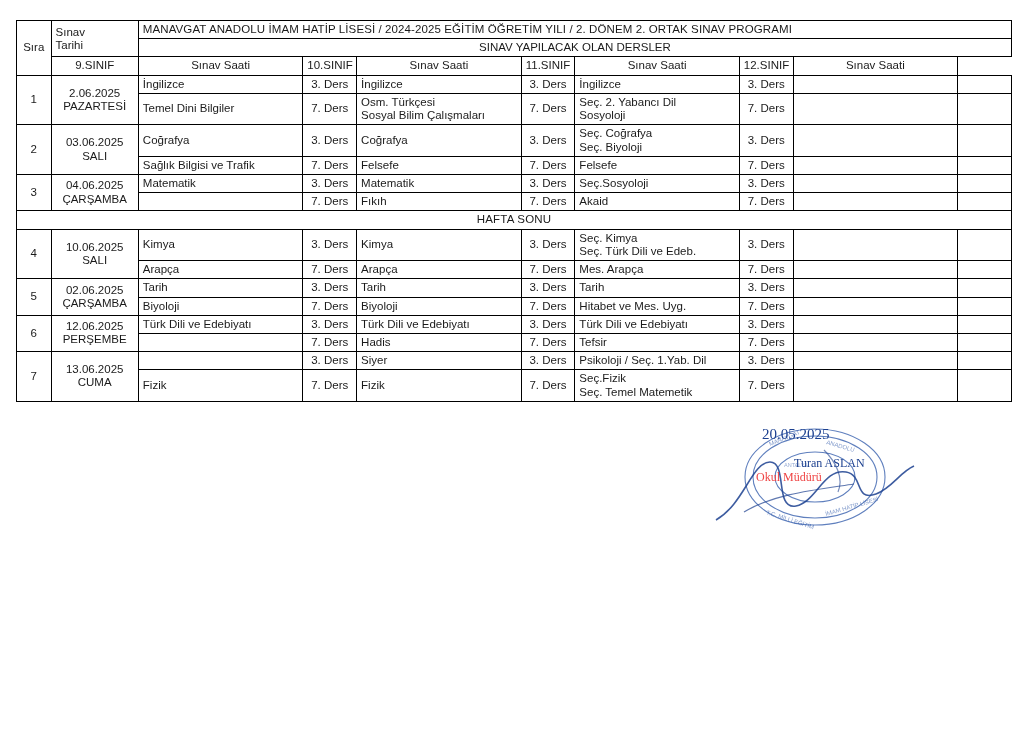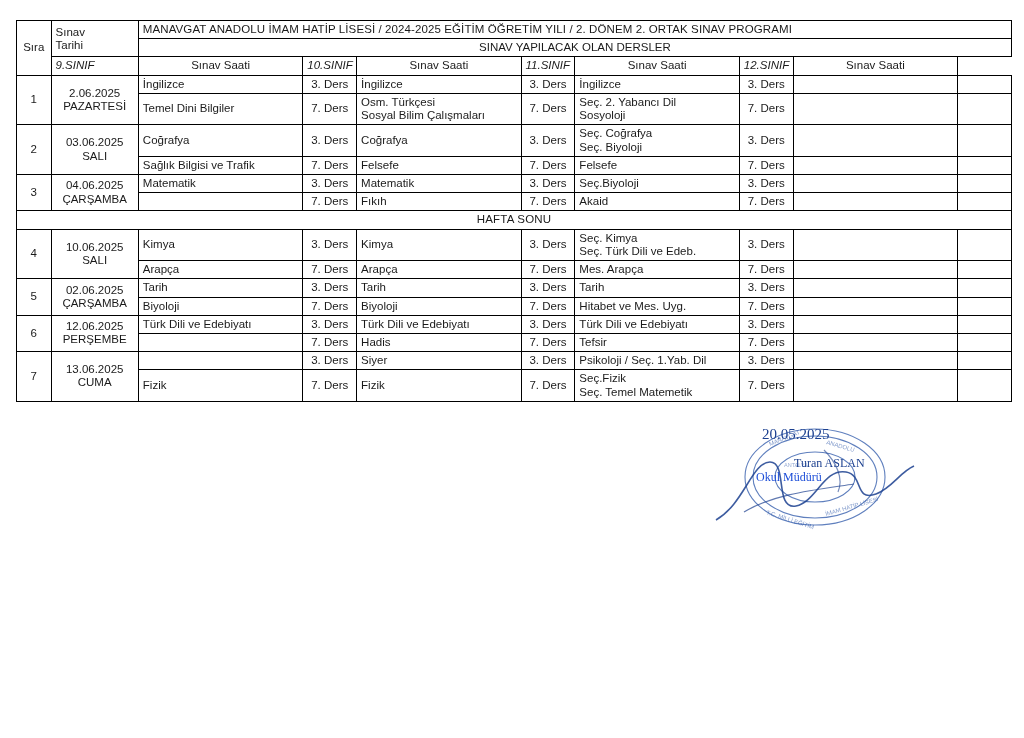--- a/index.html
+++ b/index.html
@@ -45,25 +45,24 @@
     padding: 5px 2px;
     margin-left: 27px;
   }
   .sub-head {
     text-align: center;
     font-weight: bold;
     font-size: 12px;
     padding: 4px 2px;
   }
   .col-head {
-    text-align: left;
+    text-align: center;
     font-weight: bold;
     font-size: 12px;
     padding: 4px 2px;
-    font-style: italic;
   }
   .col-head-small {
     text-align: center;
     font-weight: normal;
     font-size: 10.5px;
     padding: 4px 2px;
   }
   .sira-head {
     text-align: center;
     font-weight: normal;
@@ -130,21 +129,21 @@
     top: 54px;
     font-size: 12px;
     color: #1b3f8f;
     font-family: "Liberation Serif", serif;
   }
   .sign-role {
     position: absolute;
     left: 742px;
     top: 68px;
     font-size: 12px;
-    color: #1d4ed8;
+    color: #ef4444;
     font-family: "Liberation Serif", serif;
   }
   .stamp {
     position: absolute;
     left: 716px;
     top: 18px;
     width: 170px;
     height: 110px;
     pointer-events: none;
   }
@@ -270,21 +269,21 @@
       <tr>
         <td rowspan="2" class="sira">3</td>
         <td rowspan="2" class="tarih">
           <span class="d1">04.06.2025</span>
           <span class="d2">ÇARŞAMBA</span>
         </td>
         <td class="lesson">Matematik</td>
         <td class="ders">3. Ders</td>
         <td class="lesson">Matematik</td>
         <td class="ders">3. Ders</td>
-        <td class="lesson">Seç.Biyoloji</td>
+        <td class="lesson">Seç.Sosyoloji</td>
         <td class="ders">3. Ders</td>
         <td class="lesson"></td>
         <td class="ders"></td>
       </tr>
       <tr>
         <td class="lesson"></td>
         <td class="ders">7. Ders</td>
         <td class="lesson">Fıkıh</td>
         <td class="ders">7. Ders</td>
         <td class="lesson">Akaid</td>

